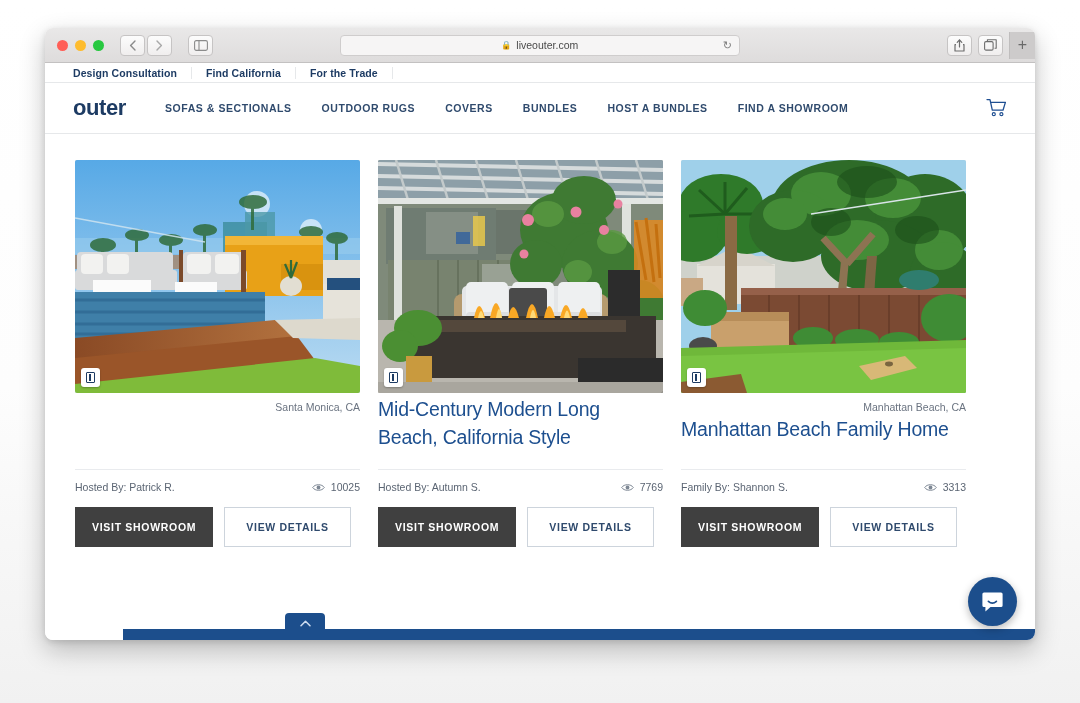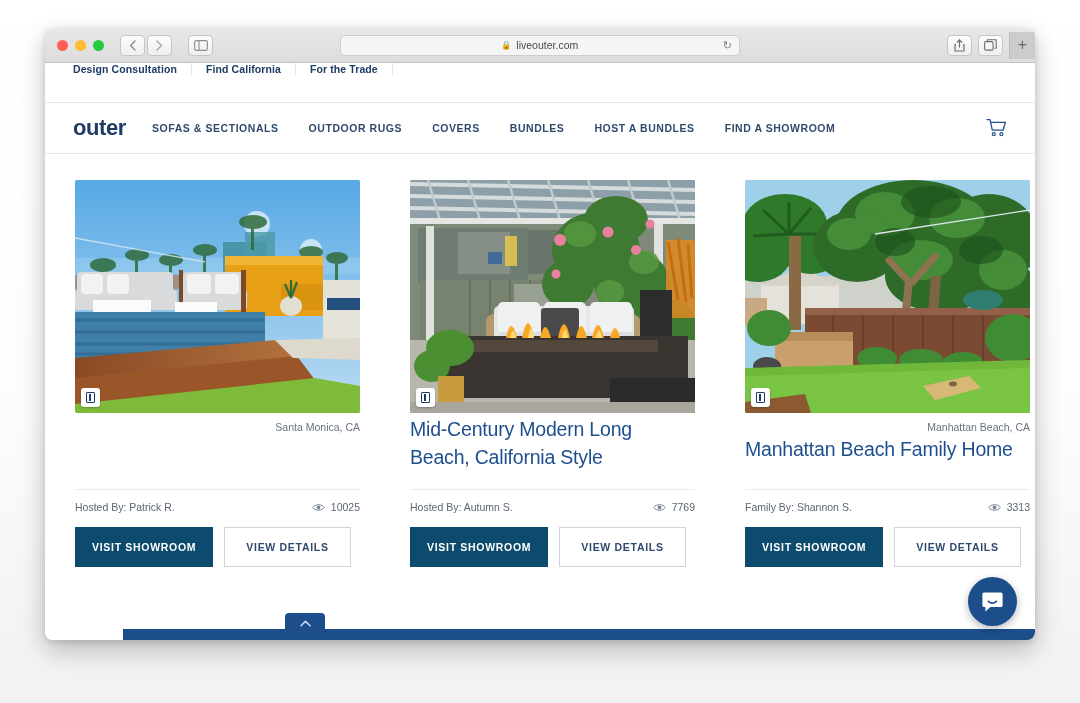--- a/index.html
+++ b/index.html
@@ -79,23 +79,23 @@
     display: flex; align-items: center; justify-content: center;
     color: #6a6a6a; font-size: 16px; font-weight: 300;
     margin-right: -9px;
     border-left: 1px solid #bfbdbd;
   }
 
   
   .site { flex: 1 1 auto; background: #fff; position: relative; overflow: hidden; }
 
   .utility-bar {
-    height: 40px;
+    height: 20px;
     border-bottom: 1px solid #e6e8ea;
-    display: flex; align-items: flex-start;
+    display: flex; align-items: center;
     font-size: 10.5px;
     padding: 0 18px;
   }
   .util-left, .util-right { display: flex; align-items: stretch; }
   .util-right { margin-left: auto; }
   .util-item {
     display: flex; align-items: center;
     padding: 0 14px;
     color: #1d3b63; font-weight: 700;
     letter-spacing: .1px;
@@ -106,33 +106,33 @@
   .util-left .util-item:first-child { padding-left: 10px; }
 
   .mainnav {
     height: 51px;
     border-bottom: 1px solid #e6e8ea;
     display: flex; align-items: center;
     padding: 0 28px;
   }
   .logo {
     font-size: 22px; font-weight: 700; color: #1d3b63;
-    letter-spacing: -.4px; margin-right: 26px;
+    letter-spacing: -.4px; margin-right: 39px;
   }
   .nav-links { display: flex; align-items: center; gap: 30px; }
   .nav-link {
     font-size: 10.5px; font-weight: 700; color: #2f4a6d;
     letter-spacing: .55px; white-space: nowrap;
   }
   .cart { margin-left: auto; color: #1f4f92; display: flex; align-items: center; }
 
   
   .cards {
     display: flex;
-    gap: 50px;
+    gap: 18px;
     padding: 26px 30px 0 30px;
   }
   .card { width: 285px; display: flex; flex-direction: column; }
 
   .card-img {
     width: 285px; height: 233px;
     border-radius: 2px;
     position: relative;
     overflow: hidden;
     background: #cfd6d8;
@@ -179,21 +179,21 @@
   .views-count { color: #5b6573; }
 
   .btn-row { display: flex; gap: 11px; margin-top: 14px; }
   .btn {
     height: 40px;
     display: flex; align-items: center; justify-content: center;
     font-size: 10.5px; font-weight: 700; letter-spacing: .7px;
     white-space: nowrap;
   }
   .btn-primary {
-    background: #0c4a6e; color: #fff;
+    background: #404040; color: #fff;
     padding: 8px 17px;
   }
   .btn-outline {
     background: #fff; color: #2f4a6d;
     border: 1px solid #cdd4dc;
     padding: 12px 21px;
   }
 
   
   .chat-widget {

